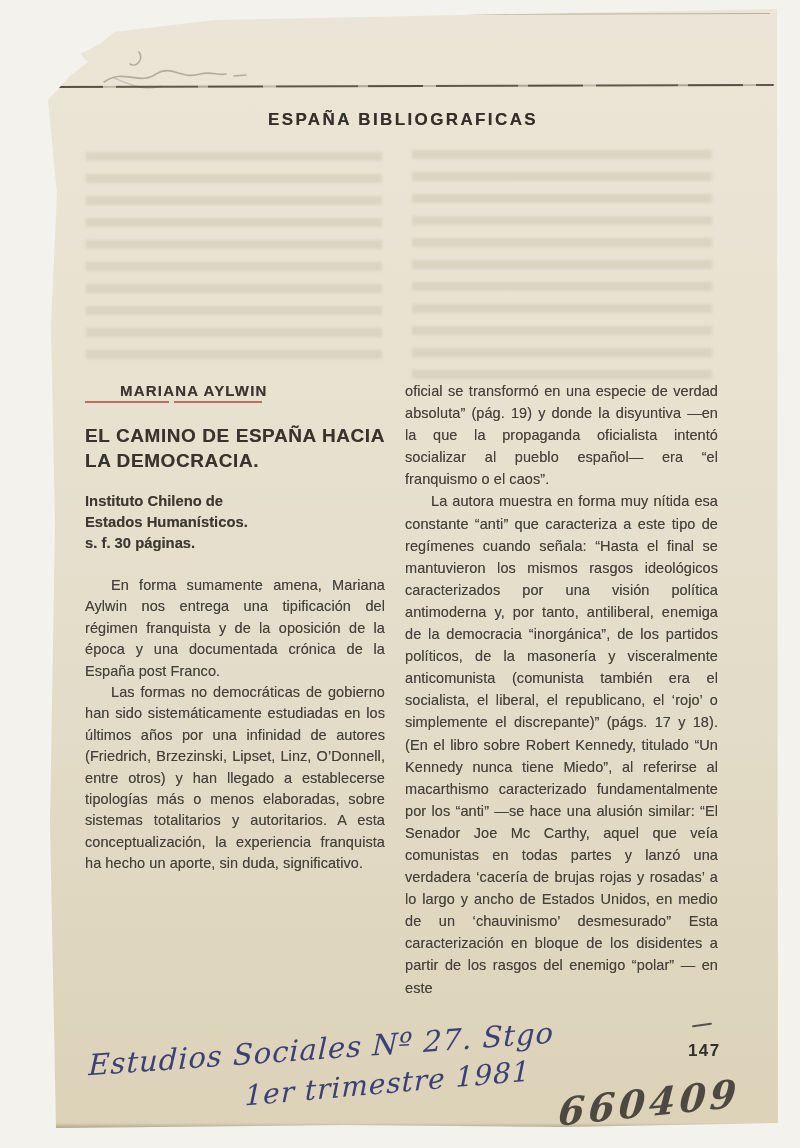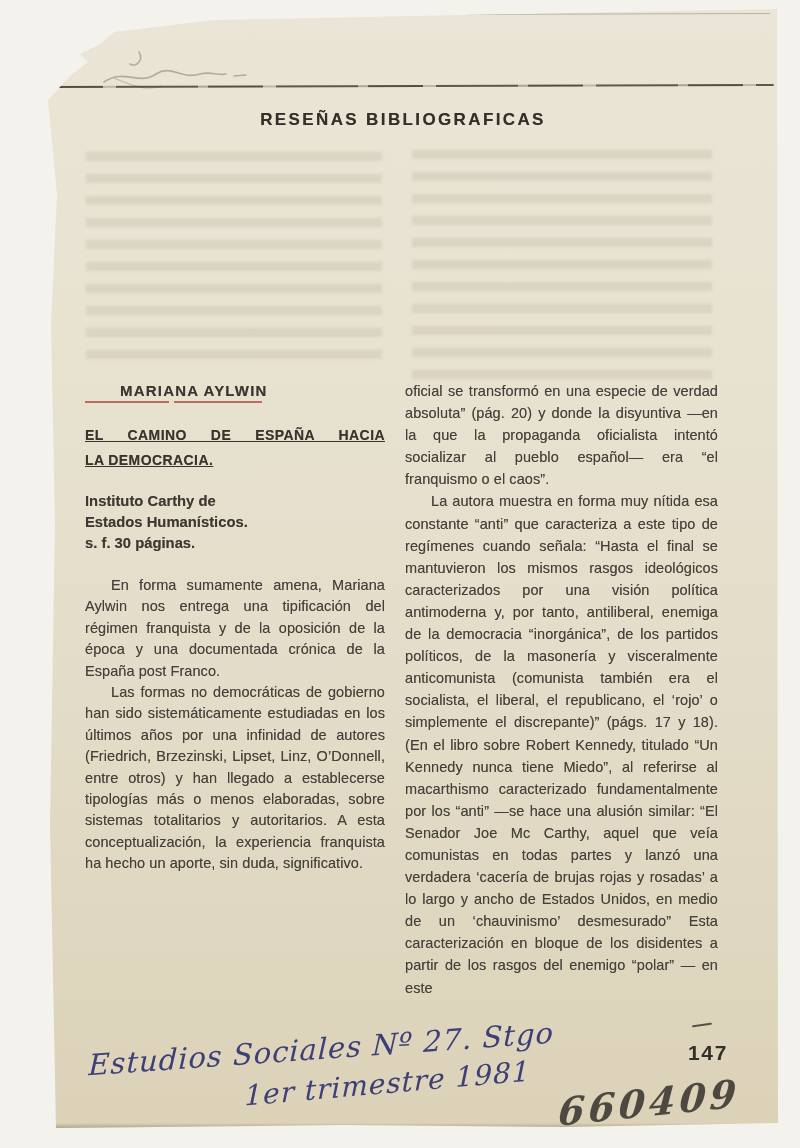--- a/index.html
+++ b/index.html
@@ -51,40 +51,40 @@
   }
   .author{
     position:absolute;left:41px;top:378px;font-size:15px;font-weight:bold;
     color:#3a362f;letter-spacing:.08em;text-shadow:0 0 .5px rgba(50,45,38,.5);margin-left:35px;
   }
   .author-underline{position:absolute;height:2px;background:#b5584b;opacity:.85;}
   .u1{left:41px;top:397px;width:84px;}
   .u2{left:130px;top:397px;width:88px;}
   .title{
     position:absolute;left:41px;top:419px;width:300px;
-    font-size:14px;font-weight:bold;color:#38342d;line-height:25px;
-    letter-spacing:.03em;text-shadow:0 0 .5px rgba(50,45,38,.5);text-decoration:underline;
+    font-size:19px;font-weight:bold;color:#38342d;line-height:25px;
+    letter-spacing:.03em;text-shadow:0 0 .5px rgba(50,45,38,.5);
   }
   .title .tl1{text-align:justify;text-align-last:justify;}
   .publisher{
     position:absolute;left:41px;top:487px;width:300px;
     font-size:14.8px;font-weight:bold;color:#3d3932;line-height:21px;
     text-shadow:0 0 .5px rgba(50,45,38,.45);
   }
   .col{
     position:absolute;width:300px;font-size:14.5px;color:#45413a;
     line-height:21.4px;text-align:justify;letter-spacing:.005em;
     text-shadow:0 0 .5px rgba(60,55,45,.5);
   }
   .col p{margin:0;text-indent:26px;}
   .col p.no-indent{text-indent:0;}
   .left-col{left:41px;top:571px;}
   .right-col{left:361px;top:376px;width:313px;line-height:22.1px;}
   .page-number{
-    position:absolute;left:644px;top:1037px;font-size:21px;font-weight:bold;
+    position:absolute;left:644px;top:1037px;font-size:17px;font-weight:bold;
     color:#33302a;letter-spacing:.08em;
   }
   .pen-dash{
     position:absolute;left:648px;top:1020px;width:20px;height:2px;
     background:#56514a;transform:rotate(-8deg);border-radius:1px;
   }
   
   .hw{
     position:absolute;font-family:"DejaVu Serif",serif;font-style:italic;
     color:#3c4077;white-space:nowrap;
@@ -107,44 +107,44 @@
     <svg class="scribble" width="230" height="64" viewBox="0 0 230 64">
       <path d="M55 18 C60 26 52 34 46 30 M20 48 C40 34 55 52 72 40 C88 30 96 46 116 40 C128 37 134 42 142 40 M150 42 L162 41" fill="none" stroke="#8d887b" stroke-width="1.6" stroke-linecap="round" opacity=".8"></path>
       <path d="M30 44 C44 50 62 58 78 52" fill="none" stroke="#9a9487" stroke-width="1.2" opacity=".6"></path>
     </svg>
 
     <div class="bleed bleed-left"></div>
     <div class="bleed bleed-right"></div>
 
     <div class="fold-line"></div>
 
-    <h1 class="header">RESEÑAS BIBLIOGRAFICAS</h1>
+    <h1 class="header">ESPAÑA BIBLIOGRAFICAS</h1>
 
     <div class="author">MARIANA AYLWIN</div>
     <div class="author-underline u1"></div>
     <div class="author-underline u2"></div>
 
     <div class="title">
       <div class="tl1">EL CAMINO DE ESPAÑA HACIA</div>
       <div class="tl2">LA DEMOCRACIA.</div>
     </div>
 
     <div class="publisher">
-      <div>Instituto Carthy de</div>
+      <div>Instituto Chileno de</div>
       <div>Estados Humanísticos.</div>
       <div>s. f. 30 páginas.</div>
     </div>
 
     <div class="col left-col">
       <p>En forma sumamente amena, Mariana Aylwin nos entrega una tipificación del régimen franquista y de la oposición de la época y una documentada crónica de la España post Franco.</p>
       <p>Las formas no democráticas de gobierno han sido sistemáticamente estudiadas en los últimos años por una infinidad de autores (Friedrich, Brzezinski, Lipset, Linz, O’Donnell, entre otros) y han llegado a establecerse tipologías más o menos elaboradas, sobre sistemas totalitarios y autoritarios. A esta conceptualización, la experiencia franquista ha hecho un aporte, sin duda, significativo.</p>
     </div>
 
     <div class="col right-col">
-      <p class="no-indent">oficial se transformó en una especie de verdad absoluta” (pág. 20) y donde la disyuntiva —en la que la propaganda oficialista intentó socializar al pueblo español— era “el franquismo o el caos”.</p>
+      <p class="no-indent">oficial se transformó en una especie de verdad absoluta” (pág. 19) y donde la disyuntiva —en la que la propaganda oficialista intentó socializar al pueblo español— era “el franquismo o el caos”.</p>
       <p>La autora muestra en forma muy nítida esa constante “anti” que caracteriza a este tipo de regímenes cuando señala: “Hasta el final se mantuvieron los mismos rasgos ideológicos caracterizados por una visión política antimoderna y, por tanto, antiliberal, enemiga de la democracia “inorgánica”, de los partidos políticos, de la masonería y visceralmente anticomunista (comunista también era el socialista, el liberal, el republicano, el ‘rojo’ o simplemente el discrepante)” (págs. 17 y 18). (En el libro sobre Robert Kennedy, titulado “Un Kennedy nunca tiene Miedo”, al referirse al macarthismo caracterizado fundamentalmente por los “anti” —se hace una alusión similar: “El Senador Joe Mc Carthy, aquel que veía comunistas en todas partes y lanzó una verdadera ‘cacería de brujas rojas y rosadas’ a lo largo y ancho de Estados Unidos, en medio de un ‘chauvinismo’ desmesurado” Esta caracterización en bloque de los disidentes a partir de los rasgos del enemigo “polar” — en este</p>
     </div>
 
     <div class="pen-dash"></div>
     <div class="page-number">147</div>
 
     <div class="hw hw1">Estudios Sociales Nº 27. Stgo</div>
     <div class="hw hw2">1er trimestre 1981</div>
     <div class="hw stamp">660409</div>
 

